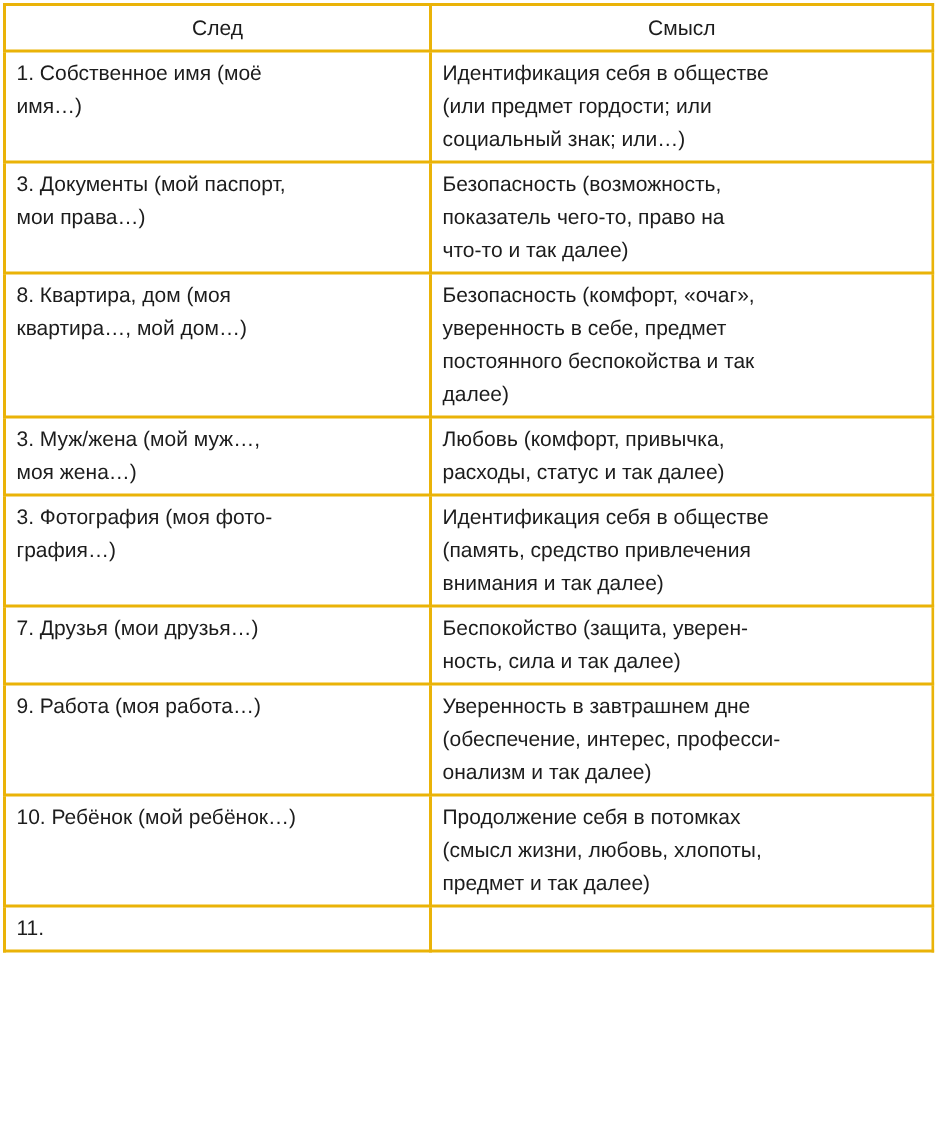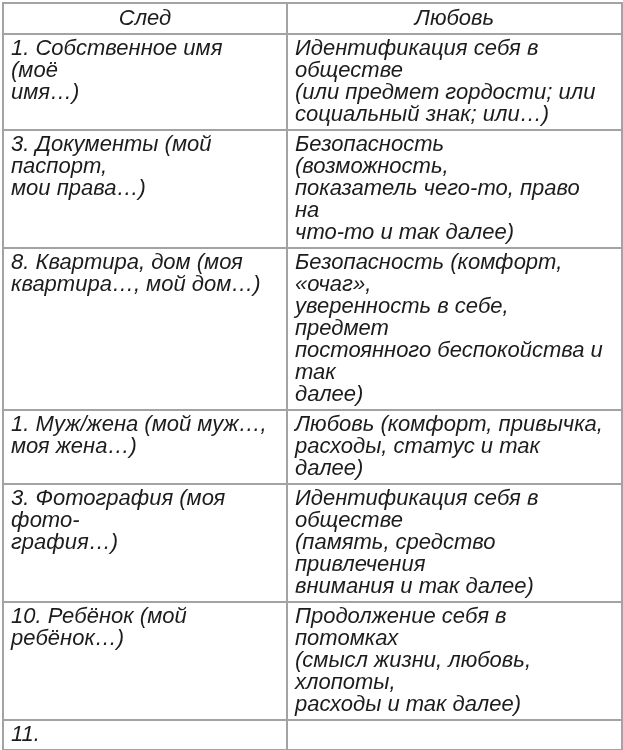--- a/index.html
+++ b/index.html
@@ -17,28 +17,27 @@
     color: #1c1c1c;
     overflow: hidden;
   }
   table.trace-table {
     border-collapse: collapse;
     table-layout: fixed;
     width: 619px;
   }
   table.trace-table th,
   table.trace-table td {
-    border: 2px solid #a3a3a3;
-    font-size: 22px;
+    border: 2px solid #eab308;
+    font-size: 14px;
     line-height: 22px;
     font-weight: normal;
     vertical-align: top;
     white-space: pre-line;
     overflow: hidden;
-    font-style: italic;
   }
   table.trace-table th {
     text-align: center;
     vertical-align: middle;
     padding: 3px 6px 4px 6px;
   }
   table.trace-table td {
     text-align: left;
     padding: 2px 18px 4px 7px;
   }
@@ -50,21 +49,21 @@
 
 <div class="page">
   <table class="trace-table">
     <colgroup>
       <col class="col-trace">
       <col class="col-meaning">
     </colgroup>
     <thead>
       <tr>
         <th>След</th>
-        <th>Любовь</th>
+        <th>Смысл</th>
       </tr>
     </thead>
     <tbody>
       <tr>
         <td>1. Собственное имя (моё
 имя…)</td>
         <td>Идентификация себя в обществе
 (или предмет гордости; или
 социальный знак; или…)</td>
       </tr>
@@ -77,37 +76,48 @@
       </tr>
       <tr>
         <td>8. Квартира, дом (моя
 квартира…, мой дом…)</td>
         <td>Безопасность (комфорт, «очаг»,
 уверенность в себе, предмет
 постоянного беспокойства и так
 далее)</td>
       </tr>
       <tr>
-        <td>1. Муж/жена (мой муж…,
+        <td>3. Муж/жена (мой муж…,
 моя жена…)</td>
         <td>Любовь (комфорт, привычка,
 расходы, статус и так далее)</td>
       </tr>
       <tr>
         <td>3. Фотография (моя фото-
 графия…)</td>
         <td>Идентификация себя в обществе
 (память, средство привлечения
 внимания и так далее)</td>
       </tr>
       <tr>
+        <td>7. Друзья (мои друзья…)</td>
+        <td>Беспокойство (защита, уверен-
+ность, сила и так далее)</td>
+      </tr>
+      <tr>
+        <td>9. Работа (моя работа…)</td>
+        <td>Уверенность в завтрашнем дне
+(обеспечение, интерес, професси-
+онализм и так далее)</td>
+      </tr>
+      <tr>
         <td>10. Ребёнок (мой ребёнок…)</td>
         <td>Продолжение себя в потомках
 (смысл жизни, любовь, хлопоты,
-расходы и так далее)</td>
+предмет и так далее)</td>
       </tr>
       <tr>
         <td>11.</td>
         <td></td>
       </tr>
     </tbody>
   </table>
 </div>
 
 </body></html>

